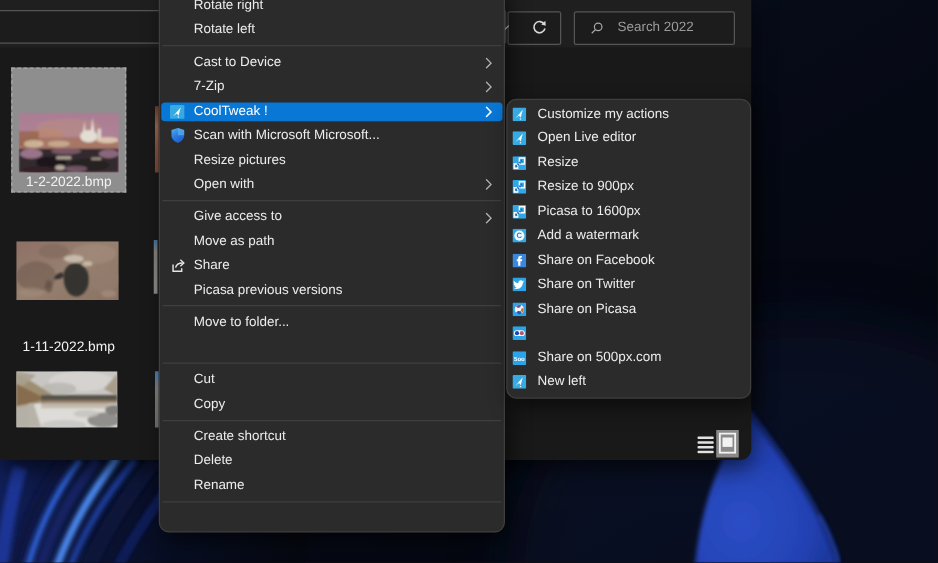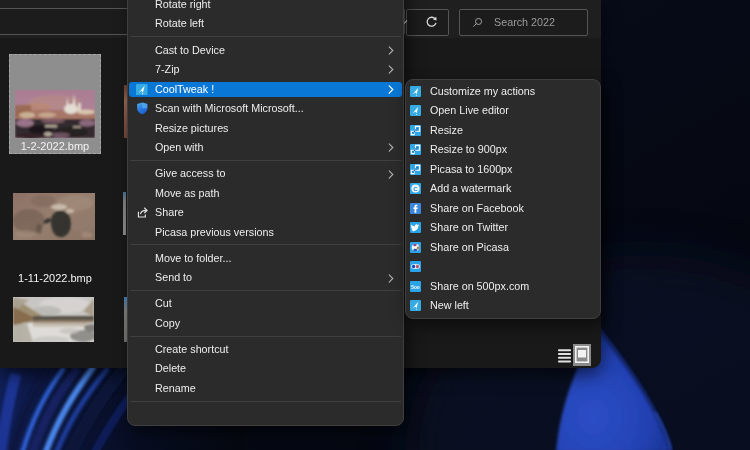--- a/index.html
+++ b/index.html
@@ -244,23 +244,20 @@
   <div class="abs mi" style="top:195.65px">Move as path</div>
   <div class="abs mi" style="top:215.15px">Share</div>
   <svg class="ic" style="top:218.4px;width:13px;height:13px;" viewBox="0 0 16 16">
     <path d="M3,7 V13.5 H11.5 V10.5" stroke="#e4e4e4" stroke-width="1.4" fill="none"></path>
     <path d="M5.5,10 C6.2,6.8 9,5.4 12.5,5.4" stroke="#e4e4e4" stroke-width="1.4" fill="none"></path>
     <path d="M10.2,2.2 L13.6,5.4 L10.2,8.6" stroke="#e4e4e4" stroke-width="1.4" fill="none"></path>
   </svg>
   <div class="abs mi" style="top:234.65px">Picasa previous versions</div>
   <div class="abs sep" style="top:256.4px"></div>
   <div class="abs mi" style="top:260.75px">Move to folder...</div>
-  <div class="abs mi" style="top:280.25px">Send to<svg class="arr" viewBox="0 0 6 11">
-        <path d="M1.2,1.8 L4.8,5.5 L1.2,9.2" stroke="#b2b2b2" stroke-width="1.1" fill="none" stroke-linecap="round"></path>
-      </svg></div>
   <div class="abs sep" style="top:302px"></div>
   <div class="abs mi" style="top:306.35px">Cut</div>
   <div class="abs mi" style="top:325.85px">Copy</div>
   <div class="abs sep" style="top:347.6px"></div>
   <div class="abs mi" style="top:351.95px">Create shortcut</div>
   <div class="abs mi" style="top:371.45px">Delete</div>
   <div class="abs mi" style="top:390.95px">Rename</div>
   <div class="abs sep" style="top:412.7px"></div>
 </div>
 

